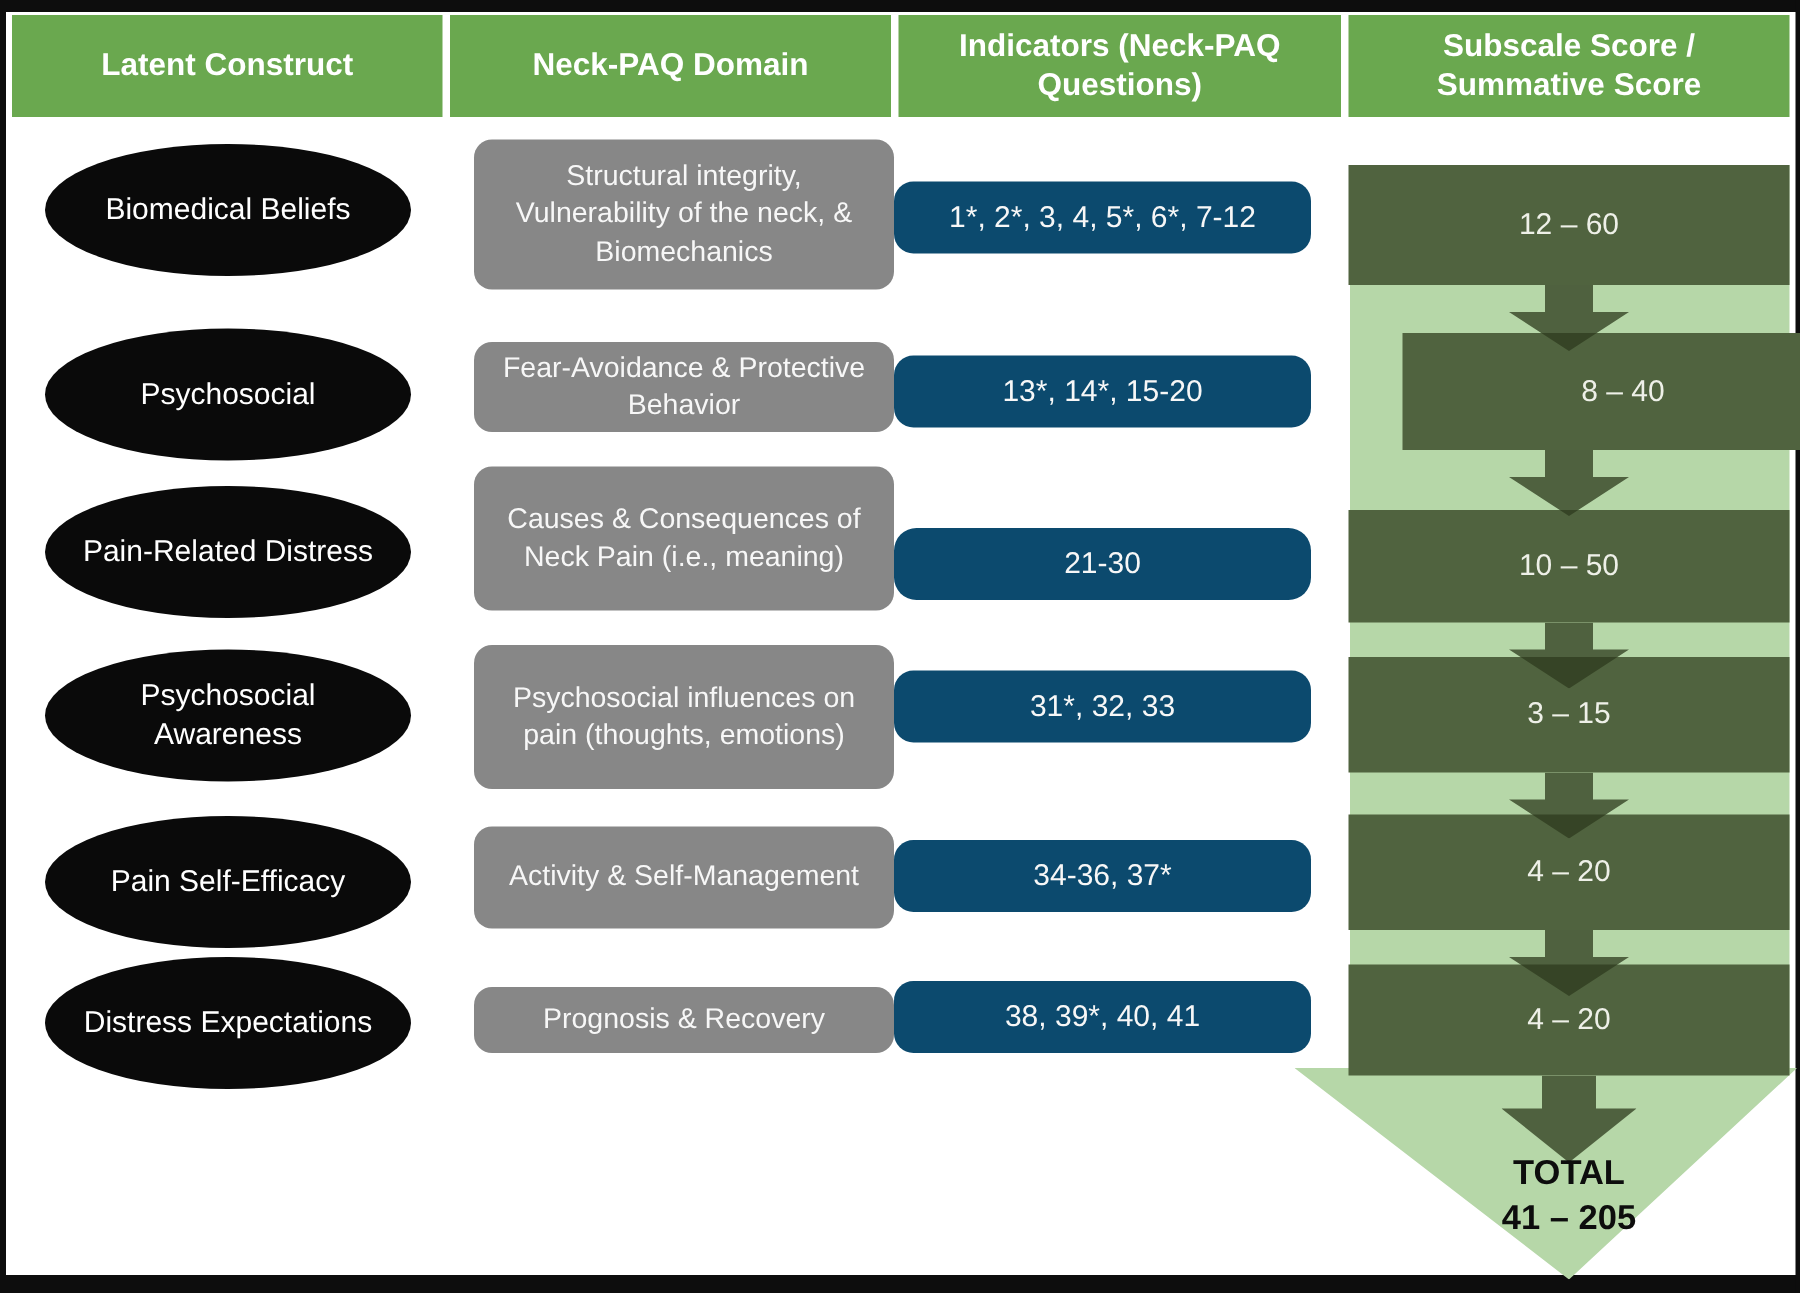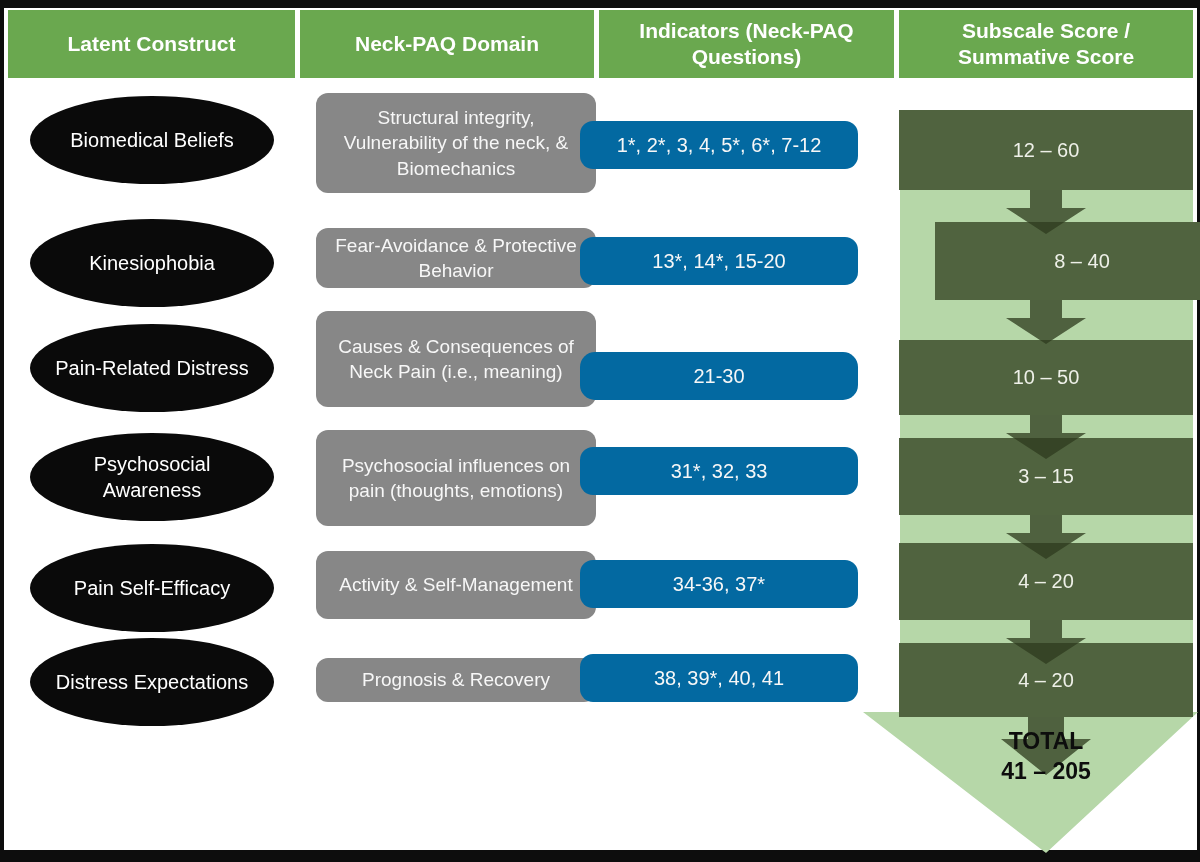--- a/index.html
+++ b/index.html
@@ -56,22 +56,22 @@
   }
   .d1{top:93px;height:100px;}
   .d2{top:228px;height:60px;}
   .d3{top:311px;height:96px;}
   .d4{top:430px;height:96px;}
   .d5{top:551px;height:68px;}
   .d6{top:658px;height:44px;}
 
   
   .indic{
-    position:absolute;left:580px;width:278px;height:48px;
-    background:#0369a1;border-radius:13px;
+    position:absolute;left:596px;width:278px;height:48px;
+    background:#0c4a6e;border-radius:13px;
     color:#f7f7f7;font-size:20px;
     display:flex;align-items:center;justify-content:center;text-align:right;
     box-sizing:border-box;z-index:2;
   }
   .i1{top:121px;}.i2{top:237px;}.i3{top:352px;border-radius:15px;}.i4{top:447px;}.i5{top:560px;}.i6{top:654px;}
 
   
   .score{
     position:absolute;left:899px;width:294px;
     background:#50633f;color:#eef0e8;font-size:20px;
@@ -93,39 +93,39 @@
   }
   .c1{top:190px;}.c2{top:300px;}.c3{top:415px;}.c4{top:515px;}.c5{top:620px;}
   .conn-final{
     position:absolute;left:1001px;top:717px;width:90px;height:58px;
     background:rgba(46,59,30,0.76);z-index:3;
     clip-path:polygon(27px 0,63px 0,63px 22px,90px 22px,45px 58px,0 22px,27px 22px);
   }
 
   
   .total{
-    position:absolute;left:946px;top:726px;width:200px;
+    position:absolute;left:946px;top:766px;width:200px;
     text-align:center;color:#0d0d0d;font-weight:bold;
     font-size:23px;line-height:30px;z-index:4;
   }
 </style>
 </head>
 <body>
 
 <div id="canvas">
 
   <div class="hcell h1">Latent Construct</div>
   <div class="hcell h2">Neck-PAQ Domain</div>
   <div class="hcell h3">Indicators (Neck-PAQ Questions)</div>
   <div class="hcell h4">Subscale Score / Summative Score</div>
 
   <div class="big-arrow"></div>
 
   <div class="ellipse e1">Biomedical Beliefs</div>
-  <div class="ellipse e2">Kinesiophobia</div>
+  <div class="ellipse e2">Psychosocial</div>
   <div class="ellipse e3">Pain-Related Distress</div>
   <div class="ellipse e4">Psychosocial Awareness</div>
   <div class="ellipse e5">Pain Self-Efficacy</div>
   <div class="ellipse e6">Distress Expectations</div>
 
   <div class="domain d1">Structural integrity, Vulnerability of the neck, &amp; Biomechanics</div>
   <div class="domain d2">Fear-Avoidance &amp; Protective Behavior</div>
   <div class="domain d3">Causes &amp; Consequences of Neck Pain (i.e., meaning)</div>
   <div class="domain d4">Psychosocial influences on pain (thoughts, emotions)</div>
   <div class="domain d5">Activity &amp; Self-Management</div>

